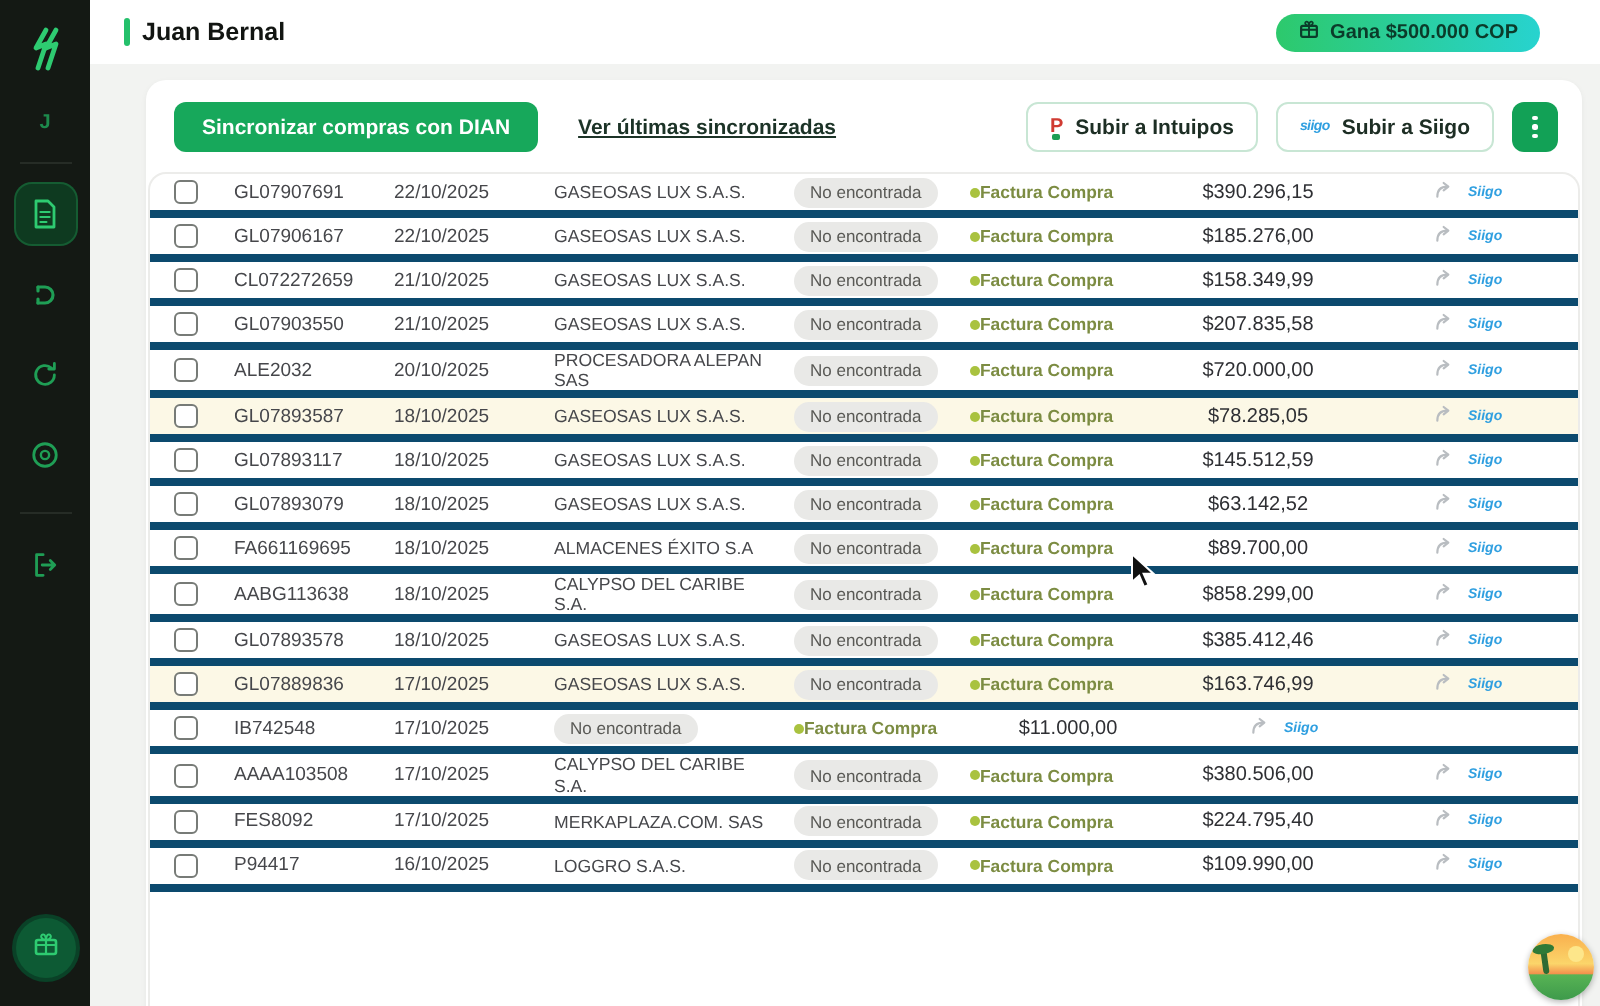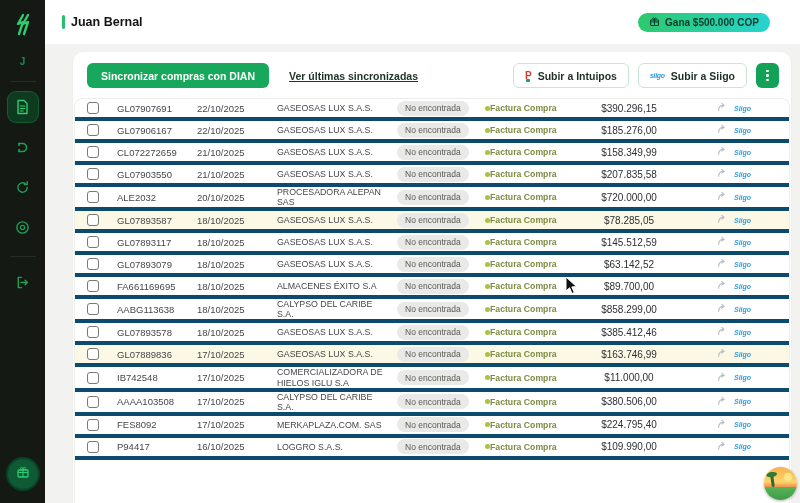--- a/index.html
+++ b/index.html
@@ -11,21 +11,21 @@
   .brand { width:24px; height:26px; display:flex; align-items:center; justify-content:center; }
   .mini-j { color:#1d8a4c; font-size:10px; font-weight:bold; margin-top:18px; }
   .side-divider { width:26px; height:1px; background:#262c26; margin-top:14px; }
   .nav-item { width:30px; height:30px; margin-top:10px; border-radius:8px; display:flex; align-items:center; justify-content:center; cursor:pointer; }
   .nav-item.active { background:#0e3a20; box-shadow:0 0 0 1px #155c32; }
   .nav-item svg { display:block; }
   .gift-fab { position:absolute; bottom:14px; left:50%; transform:translateX(-50%); width:30px; height:30px; border-radius:50%; background:#0d5a34; display:flex; align-items:center; justify-content:center; box-shadow:0 0 0 2px #0a4127; cursor:pointer; }
 
   
   .main { flex:1; display:flex; flex-direction:column; min-width:0; }
-  .topbar { height:44px; background:#ffffff; display:flex; align-items:center; padding:0 30px 0 17px; flex-shrink:0; }
+  .topbar { height:32px; background:#ffffff; display:flex; align-items:center; padding:0 30px 0 17px; flex-shrink:0; }
   .title-wrap { display:flex; align-items:center; gap:6px; }
   .title-accent { width:3px; height:14px; background:#24c06b; border-radius:2px; }
   .page-title { font-size:12.5px; font-weight:bold; color:#121512; }
   .reward-badge { margin-left:auto; height:19px; display:flex; align-items:center; gap:5px; padding:0 11px; border-radius:10px; background:linear-gradient(90deg,#2dc96c,#27d3cf); font-size:10px; font-weight:bold; color:#0b3b2a; cursor:pointer; }
 
   .content { flex:1; padding:8px 9px 0 28px; }
   .card { background:#fff; border-radius:10px; height:490px; box-shadow:0 1px 3px rgba(0,0,0,.05); display:flex; flex-direction:column; overflow:hidden; }
 
   
   .toolbar { display:flex; align-items:center; padding:11px 12px 10px 14px; flex-shrink:0; }
@@ -448,21 +448,20 @@
         </svg>
       </span>
       <span class="action-label">Siigo</span>
     </span>
   </div>
 
   <div class="row">
     <span class="checkbox"></span>
     <span class="cell-id">IB742548</span>
     <span class="cell-date">17/10/2025</span>
-    <span class="cell-company">COMERCIALIZADORA DE HIELOS IGLU S.A</span>
     <span class="status-pill">No encontrada</span>
     <span class="cell-type">
       <i class="type-dot"></i>
       <span>Factura Compra</span>
     </span>
     <span class="cell-amount">$11.000,00</span>
     <span class="cell-action">
       <span>
         <svg width="10" height="10" viewBox="0 0 12 12" fill="none">
           <path d="M2 10 Q2 4 8 4" stroke="#b9bdc1" stroke-width="1.3" stroke-linecap="round"></path>

